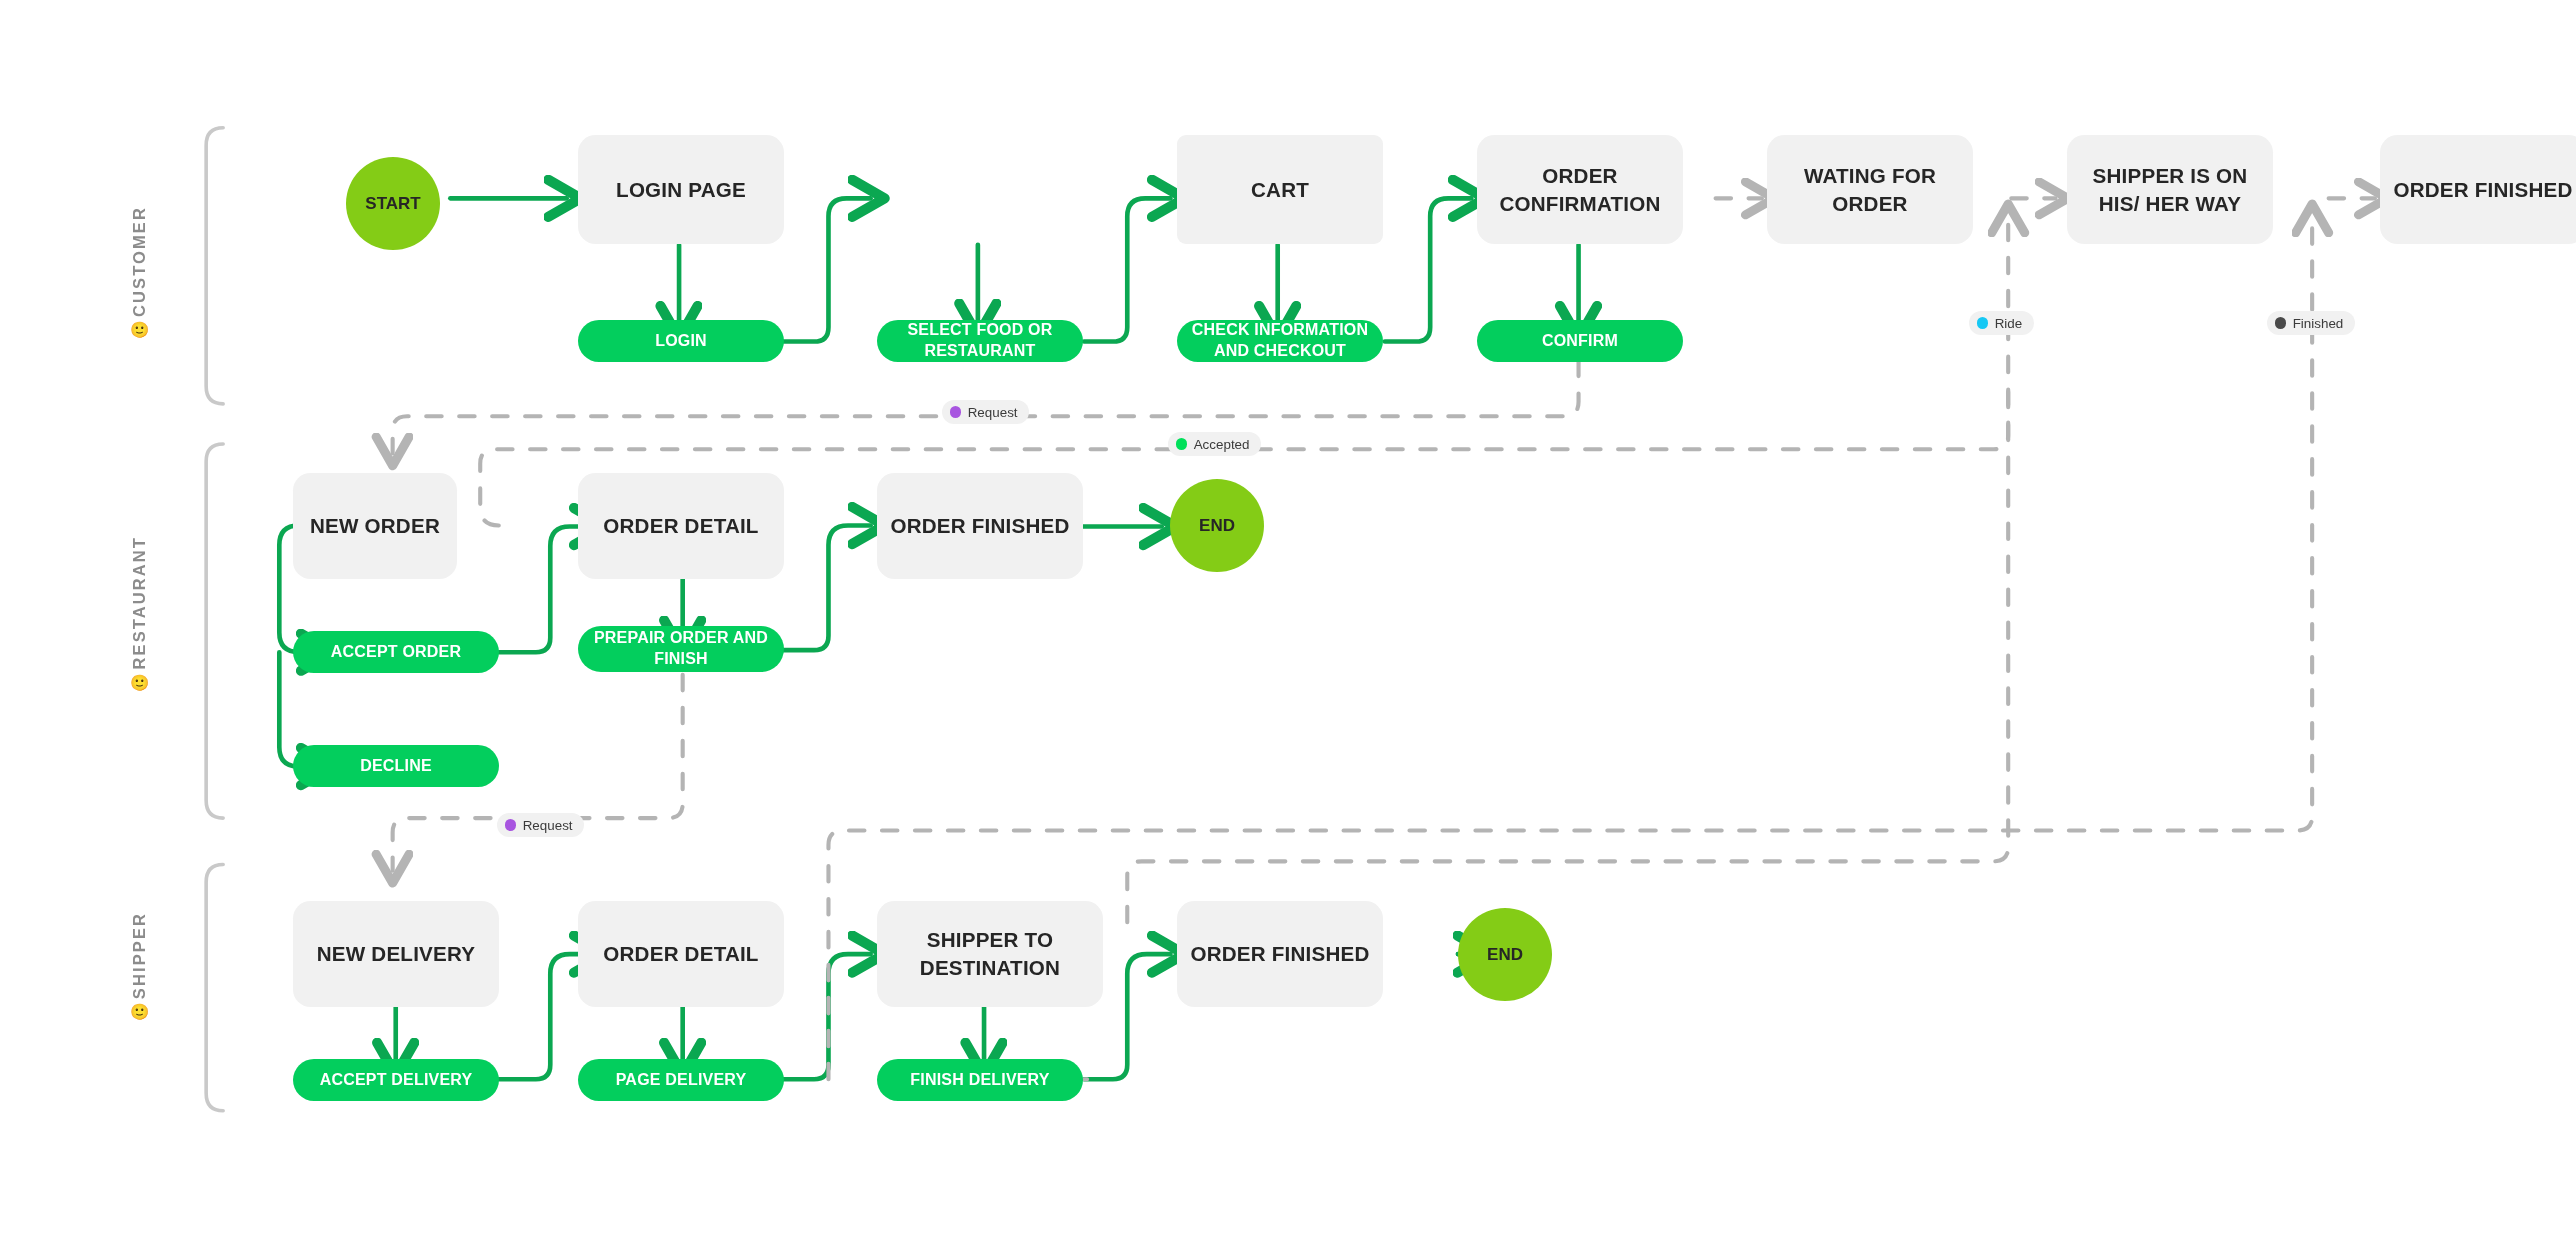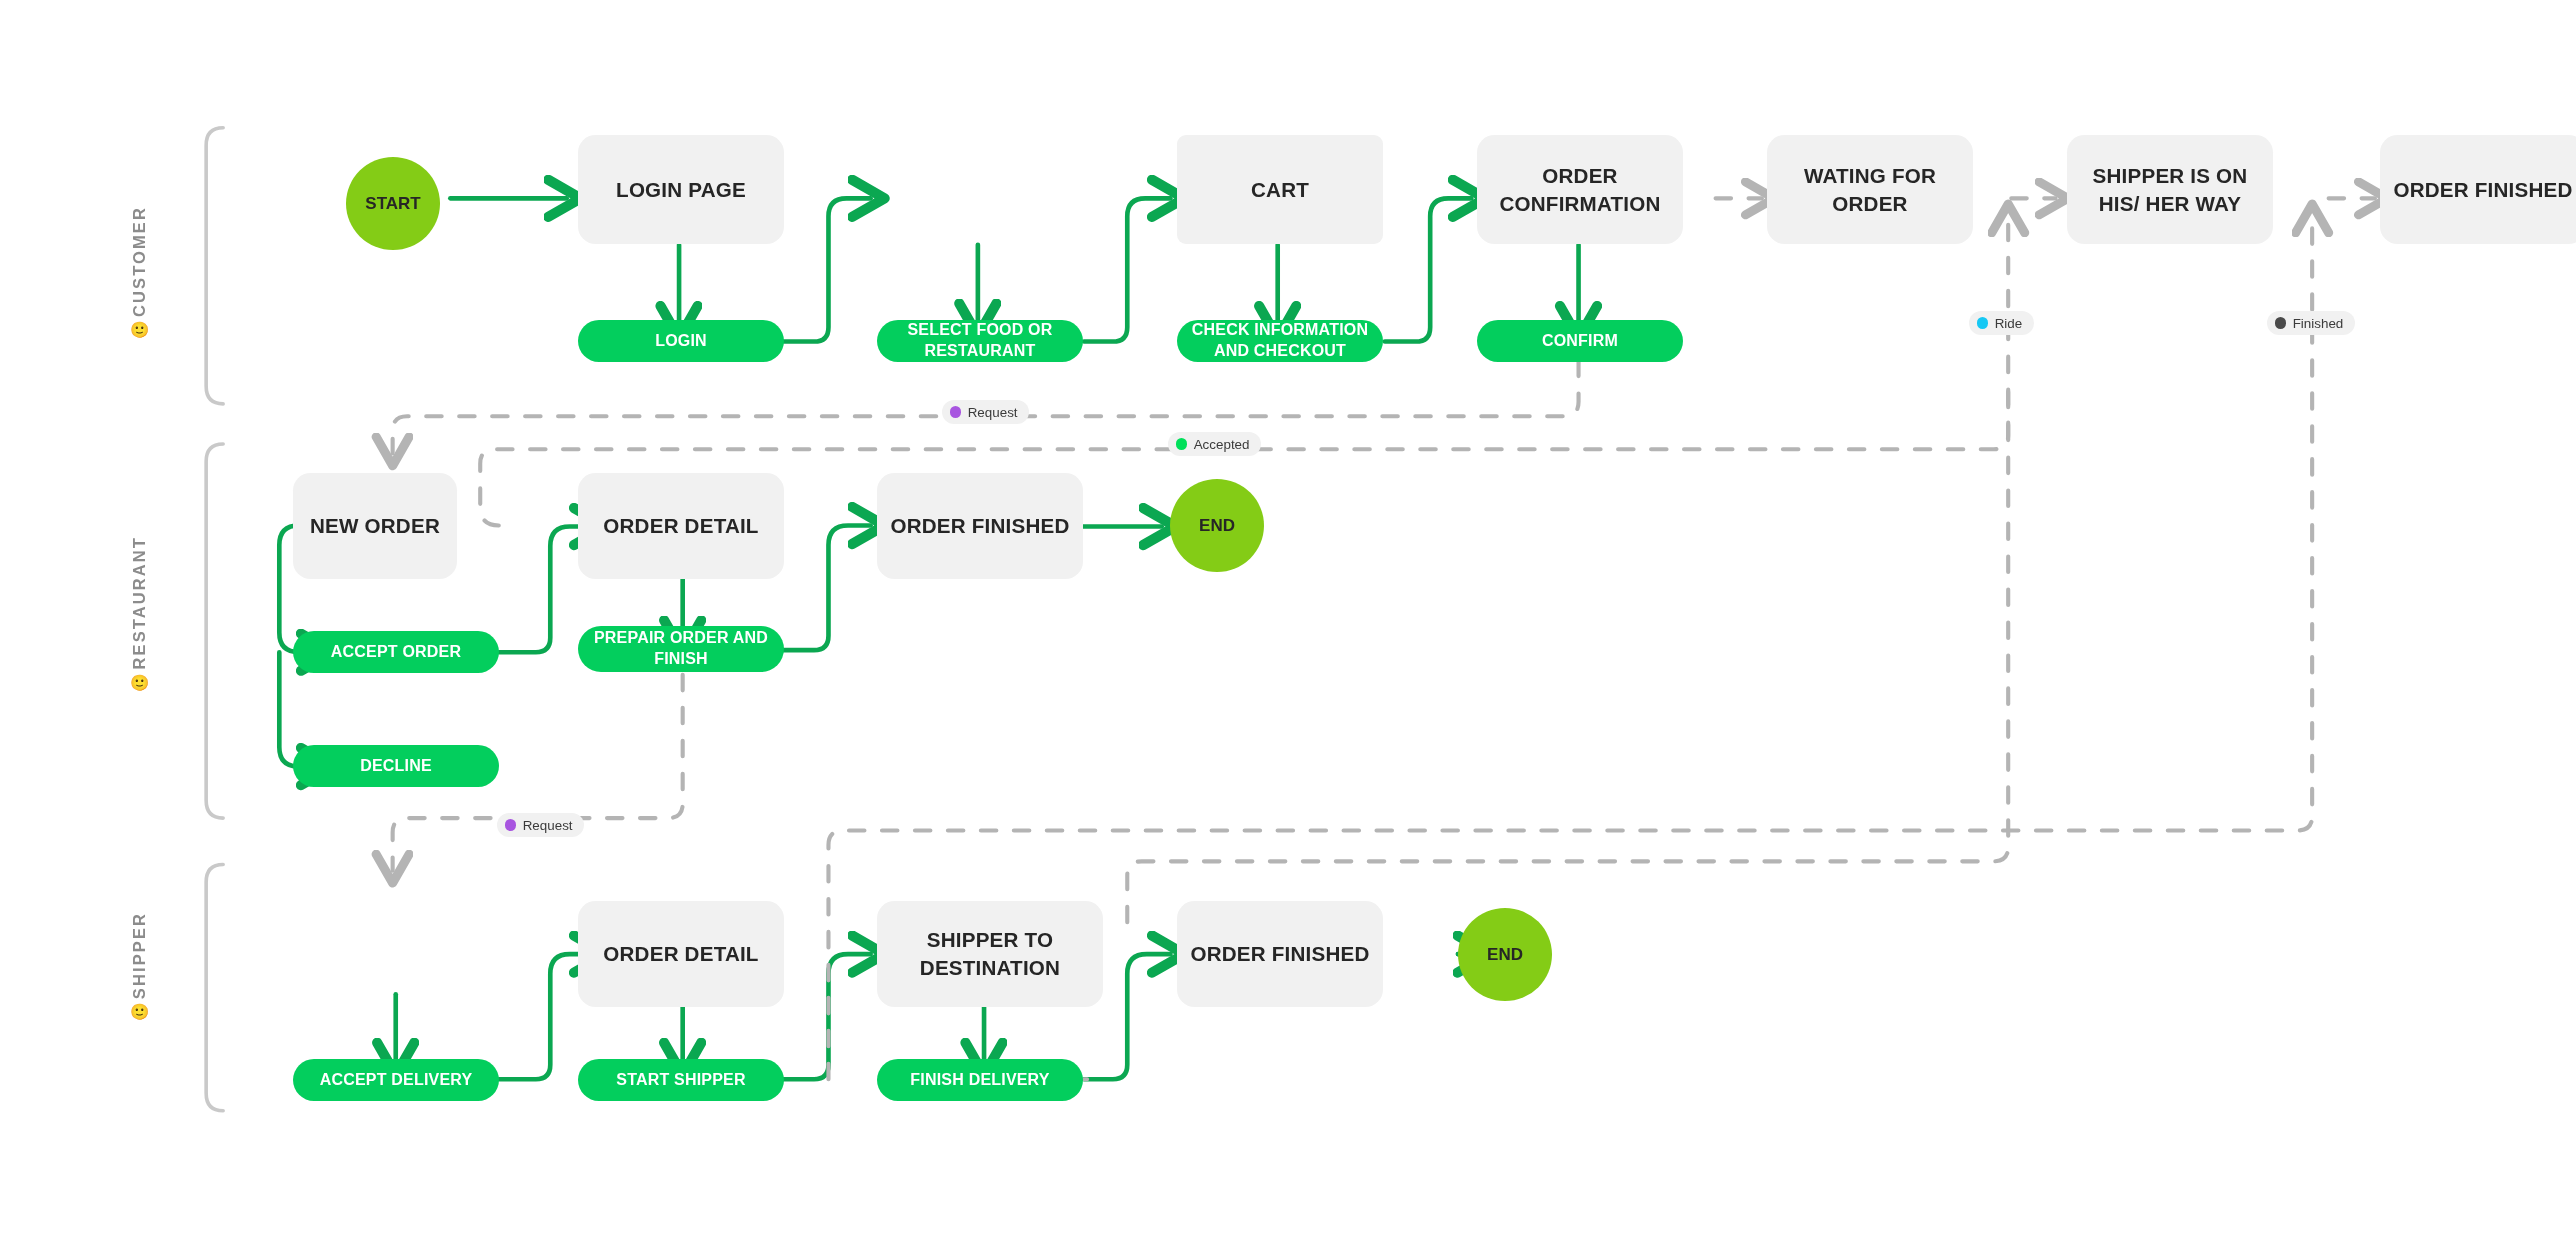--- a/index.html
+++ b/index.html
@@ -127,24 +127,25 @@
   <div class="node action-btn" style="left:293px;top:631px;width:206px;height:42px;">ACCEPT ORDER</div>
   <div class="node action-btn" style="left:293px;top:745px;width:206px;height:42px;">DECLINE</div>
 
   <div class="node page-box" style="left:578px;top:473px;width:206px;height:106px;">ORDER DETAIL</div>
   <div class="node action-btn" style="left:578px;top:626px;width:206px;height:46px;">PREPAIR ORDER AND FINISH</div>
 
   <div class="node page-box" style="left:877px;top:473px;width:206px;height:106px;">ORDER FINISHED</div>
 
   <div class="node terminal" style="left:1170px;top:479px;width:94px;height:93px;">END</div>
 
+  <div class="node page-box" style="left:293px;top:901px;width:206px;height:106px;">NEW DELIVERY</div>
   <div class="node action-btn" style="left:293px;top:1059px;width:206px;height:42px;">ACCEPT DELIVERY</div>
 
   <div class="node page-box" style="left:578px;top:901px;width:206px;height:106px;">ORDER DETAIL</div>
-  <div class="node action-btn" style="left:578px;top:1059px;width:206px;height:42px;">START SHIPPER</div>
+  <div class="node action-btn" style="left:578px;top:1059px;width:206px;height:42px;">PAGE DELIVERY</div>
 
   <div class="node page-box" style="left:877px;top:901px;width:226px;height:106px;">SHIPPER TO DESTINATION</div>
   <div class="node action-btn" style="left:877px;top:1059px;width:206px;height:42px;">FINISH DELIVERY</div>
 
   <div class="node page-box" style="left:1177px;top:901px;width:206px;height:106px;">ORDER FINISHED</div>
 
   <div class="node terminal" style="left:1458px;top:908px;width:94px;height:93px;">END</div>
 
   <div class="edge-badge" style="left:942px;top:400px;">
     <span class="dot" style="background:#A855E0"></span>

